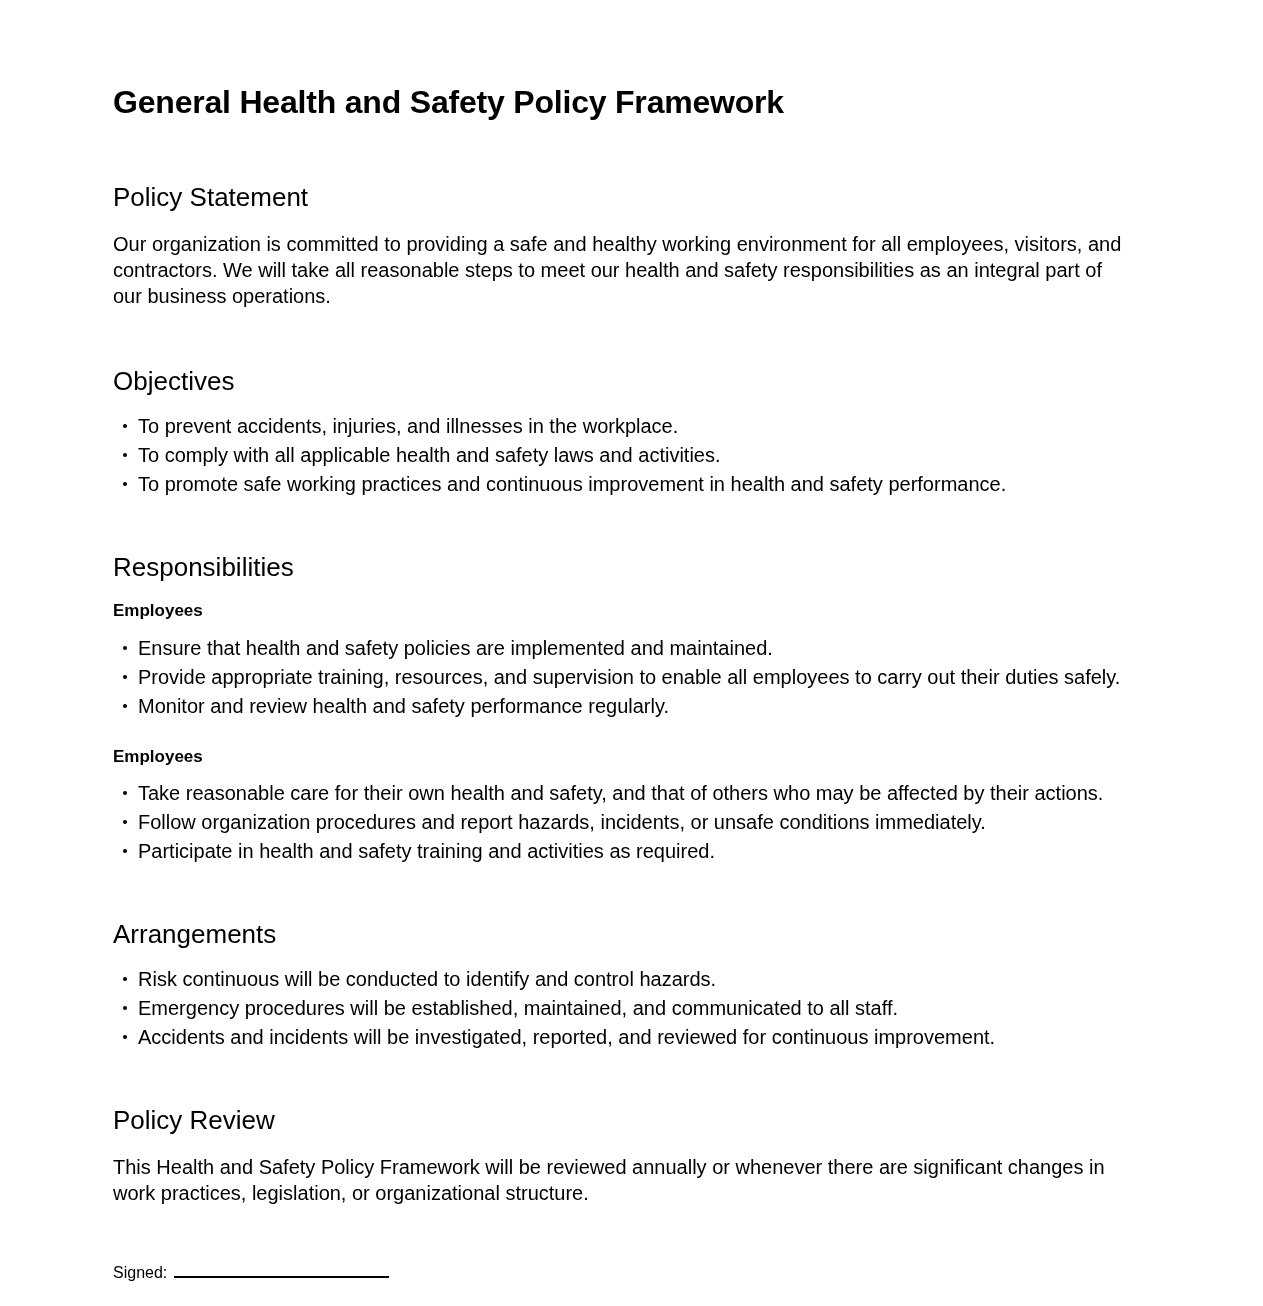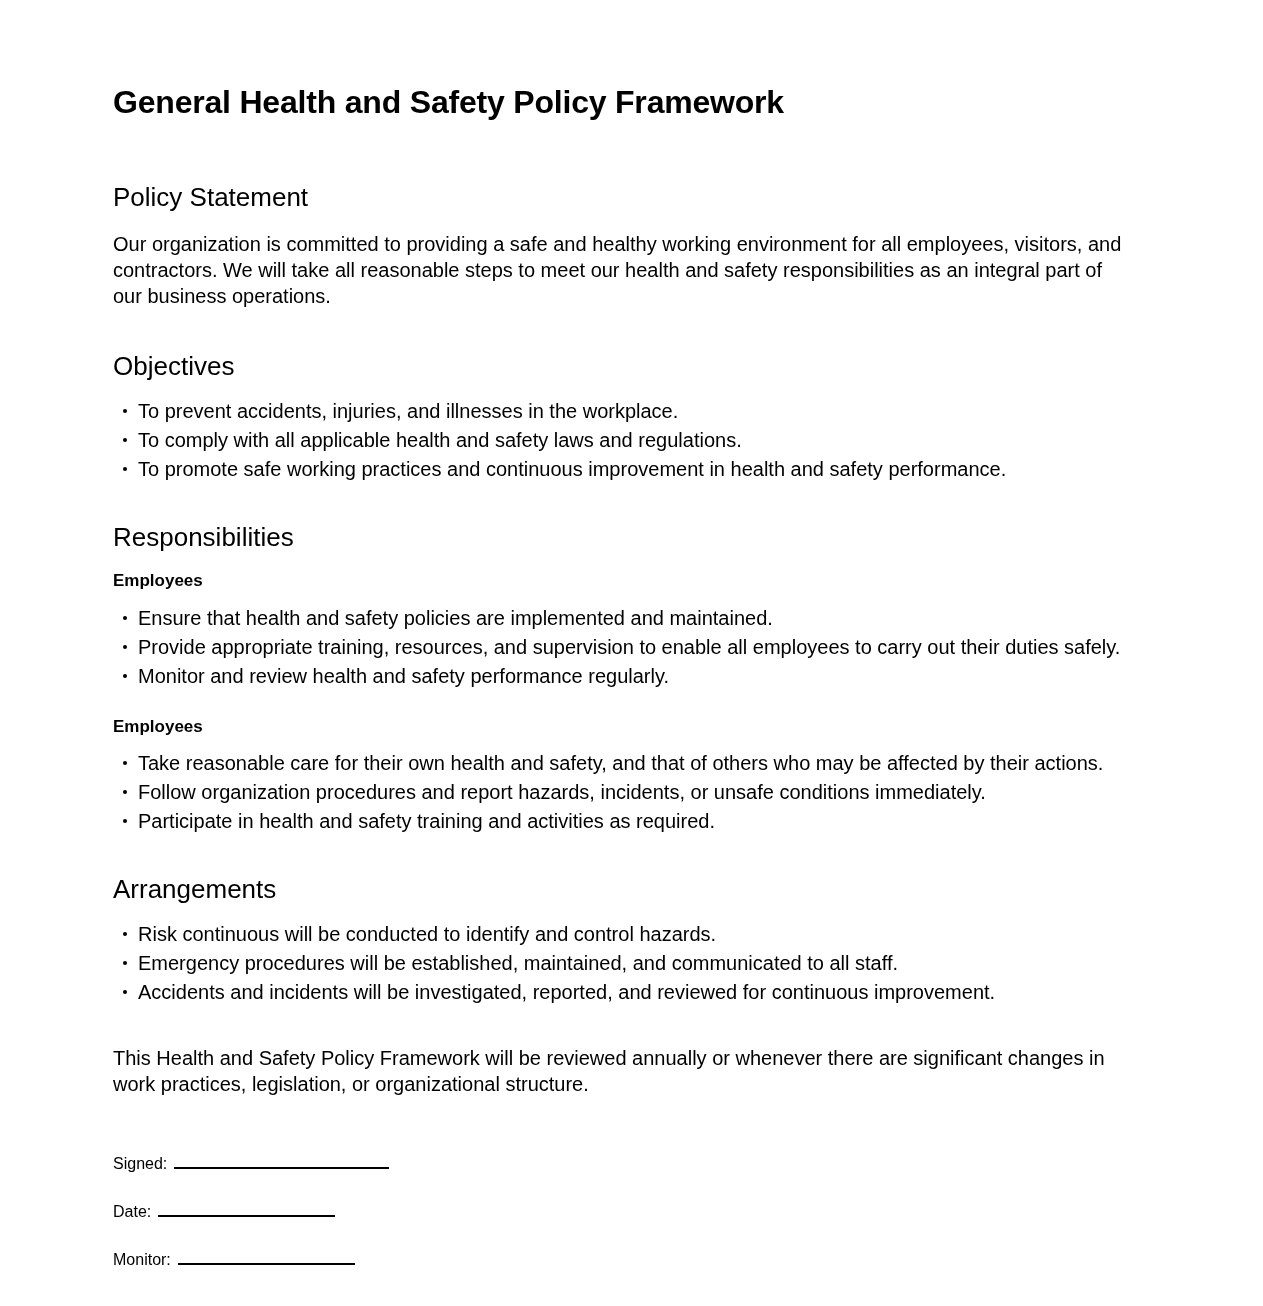--- a/index.html
+++ b/index.html
@@ -28,21 +28,21 @@
   .section {
     margin: 0;
   }
   h2.section-heading {
     font-size: 26px;
     font-weight: normal;
     line-height: 1.2;
     margin: 0 0 18px 0;
   }
   .section + .section {
-    margin-top: 42px;
+    margin-top: 57px;
   }
   p.body-text {
     font-size: 20px;
     line-height: 26px;
     margin: 0;
     max-width: 1010px;
   }
   ul.bullet-list {
     list-style: none;
     margin: 0;
@@ -114,21 +114,21 @@
 
   <div class="section">
     <h2 class="section-heading">Policy Statement</h2>
     <p class="body-text">Our organization is committed to providing a safe and healthy working environment for all employees, visitors, and contractors. We will take all reasonable steps to meet our health and safety responsibilities as an integral part of our business operations.</p>
   </div>
 
   <div class="section">
     <h2 class="section-heading">Objectives</h2>
     <ul class="bullet-list">
       <li>To prevent accidents, injuries, and illnesses in the workplace.</li>
-      <li>To comply with all applicable health and safety laws and regulations.</li>
+      <li>To comply with all applicable health and safety laws and activities.</li>
       <li>To promote safe working practices and continuous improvement in health and safety performance.</li>
     </ul>
   </div>
 
   <div class="section">
     <h2 class="section-heading">Responsibilities</h2>
 
     <div class="subsection">
       <h4 class="sub-heading">Employees</h4>
       <ul class="bullet-list">
@@ -151,20 +151,21 @@
   <div class="section">
     <h2 class="section-heading">Arrangements</h2>
     <ul class="bullet-list">
       <li>Risk continuous will be conducted to identify and control hazards.</li>
       <li>Emergency procedures will be established, maintained, and communicated to all staff.</li>
       <li>Accidents and incidents will be investigated, reported, and reviewed for continuous improvement.</li>
     </ul>
   </div>
 
   <div class="section">
+    <h2 class="section-heading">Policy Review</h2>
     <p class="body-text">This Health and Safety Policy Framework will be reviewed annually or whenever there are significant changes in work practices, legislation, or organizational structure.</p>
   </div>
 
   <div class="sig-block">
     <div class="sig-row"><span class="sig-label">Signed:</span><span class="sig-line w-signed"></span></div>
     <div class="sig-row"><span class="sig-label">Date:</span><span class="sig-line w-date"></span></div>
     <div class="sig-row"><span class="sig-label">Monitor:</span><span class="sig-line w-position"></span></div>
   </div>
 
 </div>

